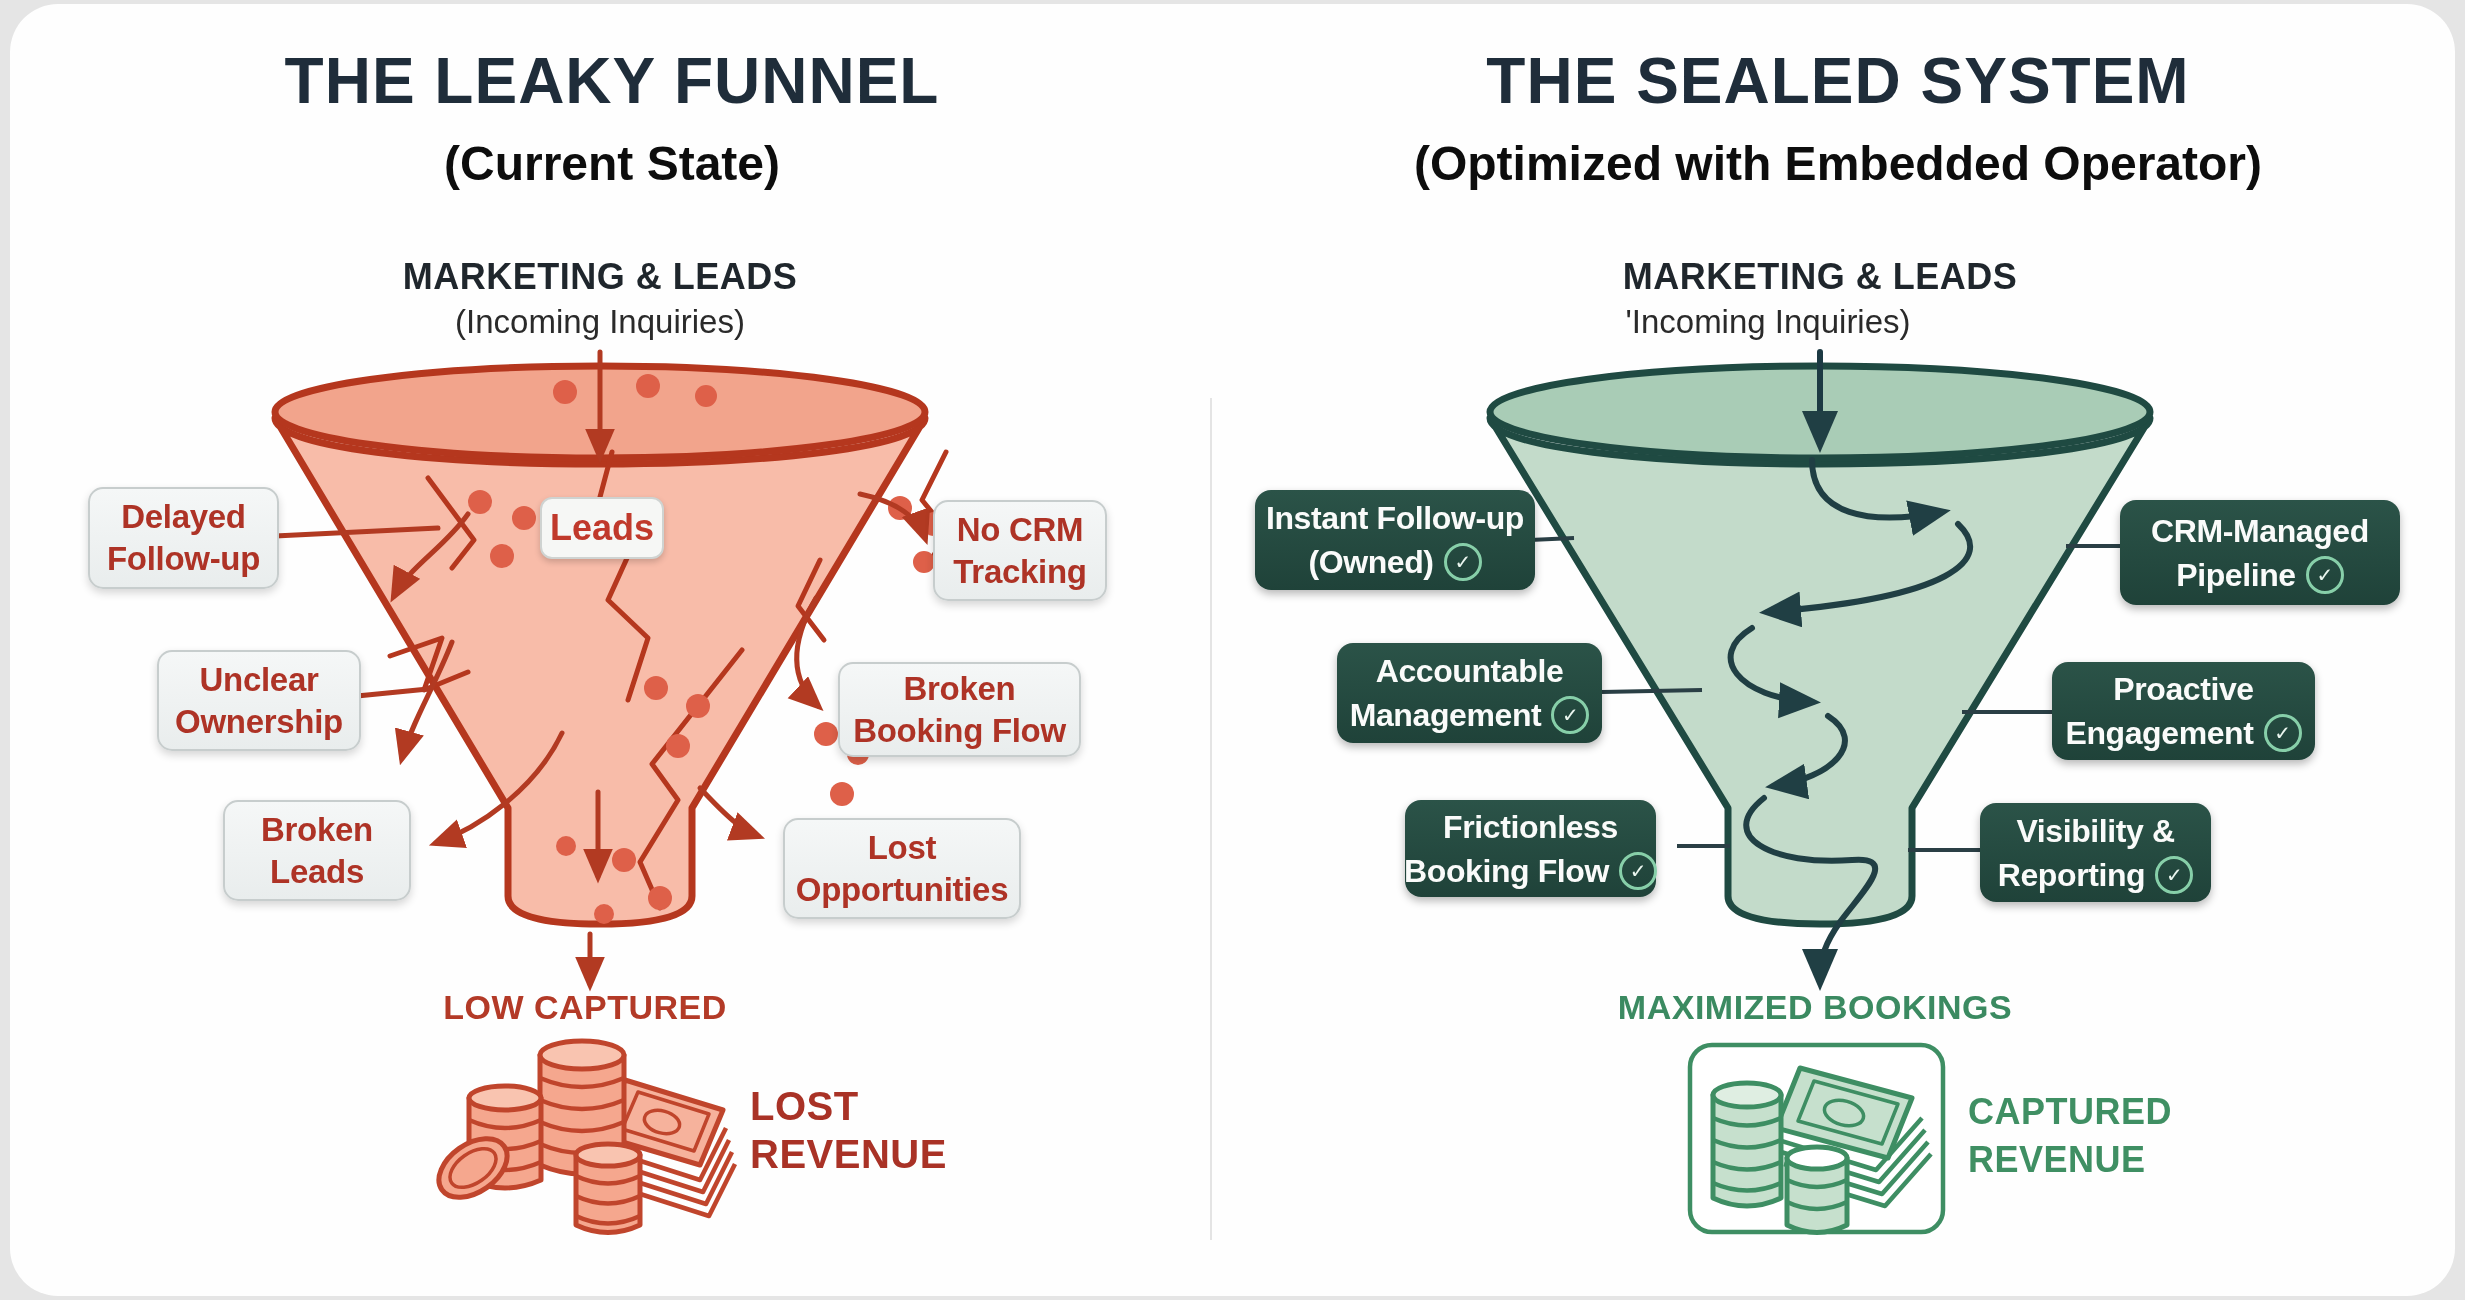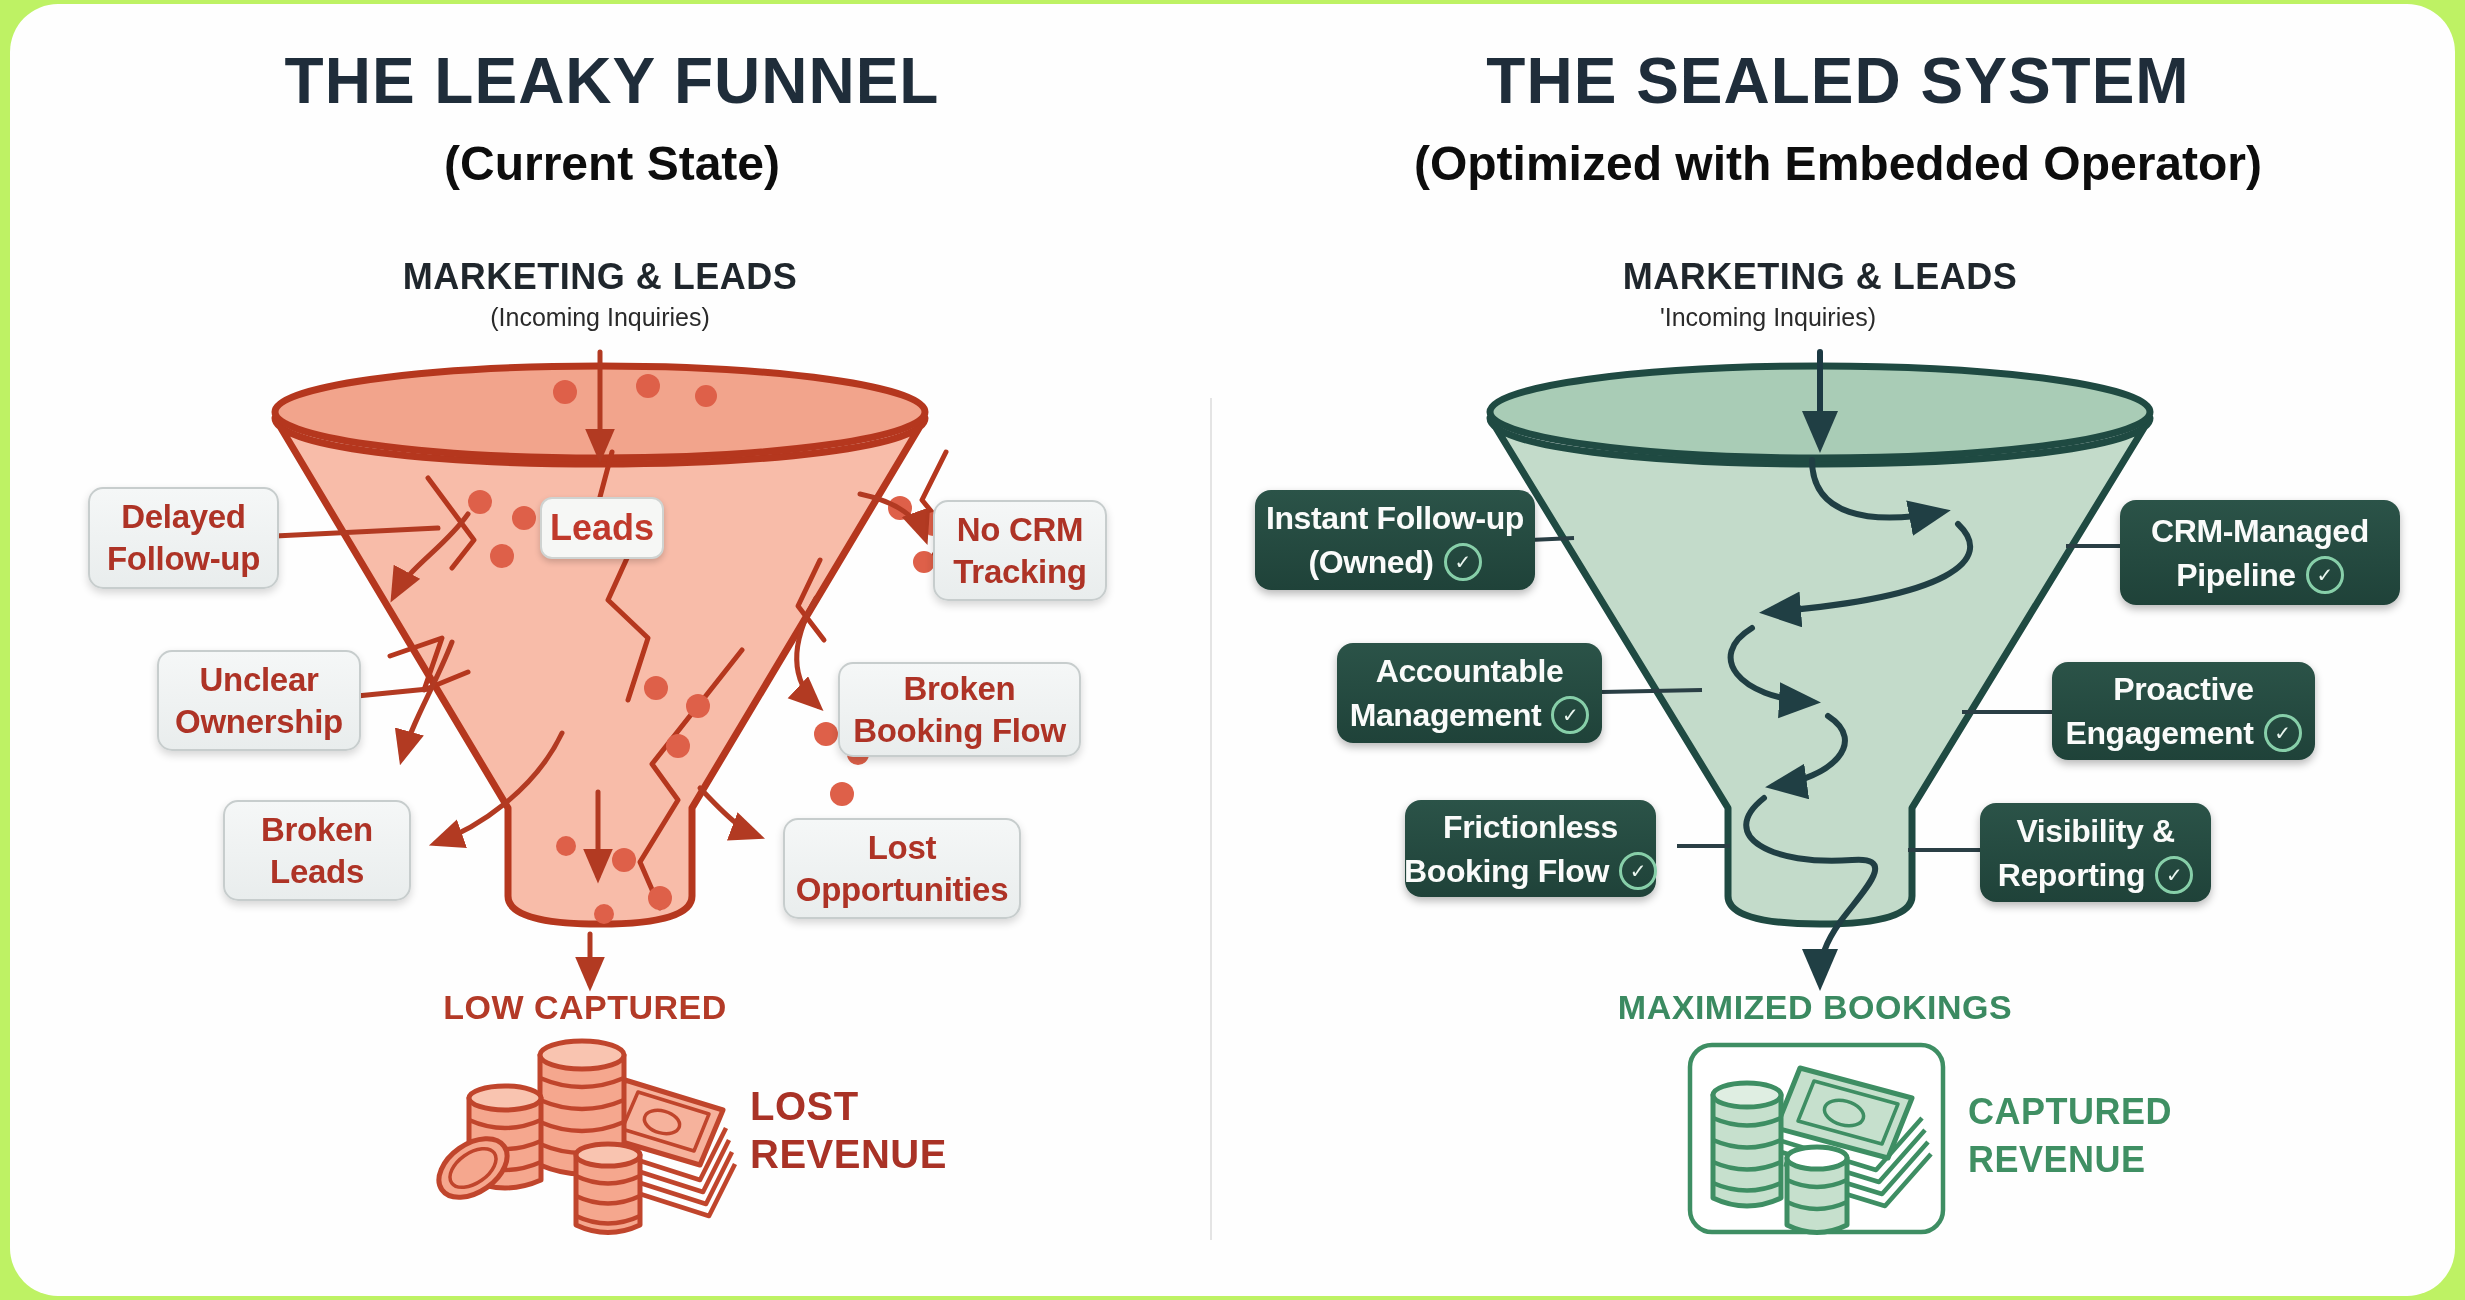--- a/index.html
+++ b/index.html
@@ -1,26 +1,26 @@
 <!DOCTYPE html>
 <html><head>
 <meta charset="utf-8">
 <style>
   html,body{margin:0;padding:0;background:#000;}
-  .canvas{position:relative;width:2465px;height:1300px;background:#bef264;overflow:hidden;
+  .canvas{position:relative;width:2465px;height:1300px;background:#e5e5e5;overflow:hidden;
           font-family:"Liberation Sans","DejaVu Sans",sans-serif;}
   .card{position:absolute;left:10px;top:4px;width:2445px;height:1292px;background:#FEFEFE;border-radius:48px;}
   .abs{position:absolute;}
   .ctr{text-align:center;}
   .bgsvg{position:absolute;left:0;top:0;width:2465px;height:1300px;}
   .divider{position:absolute;width:2px;background:#E4E4E4;}
   .title{font-size:64px;font-weight:700;color:#1F2D3A;letter-spacing:1px;}
   .subtitle{font-size:48px;font-weight:700;color:#0D0D0D;}
   .toplabel{font-size:36px;font-weight:700;color:#1F262C;letter-spacing:.5px;}
-  .topsub{font-size:25px;font-weight:400;color:#2A2A2A;}
+  .topsub{font-size:33px;font-weight:400;color:#2A2A2A;}
   .gbox{display:flex;flex-direction:column;justify-content:center;align-items:center;
         background:linear-gradient(180deg,#F5F7F7 0%,#E9EDED 100%);
         border:2px solid #C7CDCD;border-radius:15px;box-shadow:0 4px 8px rgba(0,0,0,.16);}
   .gline{font-size:33px;font-weight:700;color:#AE3326;line-height:42px;letter-spacing:-.3px;white-space:nowrap;}
   .tbox{display:flex;flex-direction:column;justify-content:center;align-items:center;
         background:linear-gradient(180deg,#2B5348 0%,#1F4239 100%);
         border-radius:16px;box-shadow:0 4px 9px rgba(0,0,0,.28);}
   .tline{font-size:32px;font-weight:700;color:#FAFBFA;line-height:44px;letter-spacing:-.4px;white-space:nowrap;
          display:flex;align-items:center;justify-content:center;}
   .check{display:inline-flex;width:32px;height:32px;border:3px solid #87CFA9;border-radius:50%;

